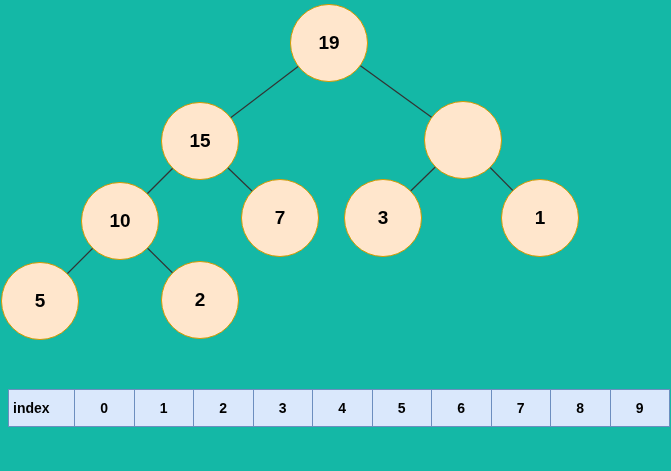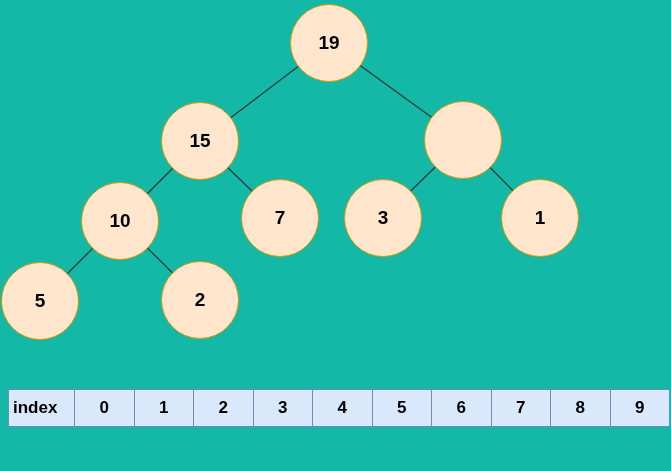--- a/index.html
+++ b/index.html
@@ -56,21 +56,21 @@
     top: 389px;
     width: 662px;
     border-collapse: collapse;
     table-layout: fixed;
     z-index: 2;
   }
   .array-table td {
     border: 1.5px solid #6C8EBF;
     background: #DAE8FC;
     height: 36px;
-    font-size: 17px;
+    font-size: 14px;
     font-weight: bold;
     color: #000000;
     text-align: center;
     vertical-align: middle;
     padding: 0;
     overflow: hidden;
   }
   .array-table td.row-label {
     width: 61px;
     text-align: left;

